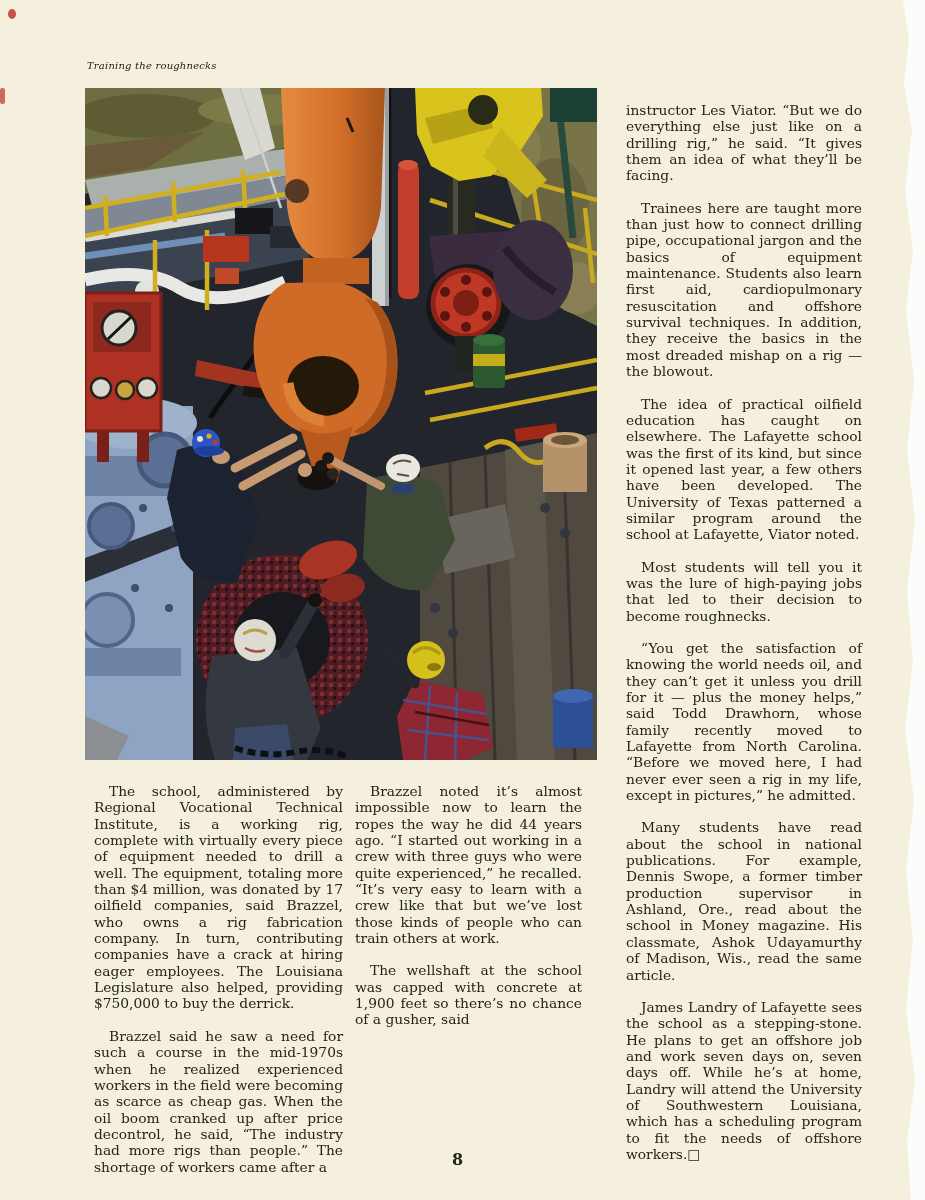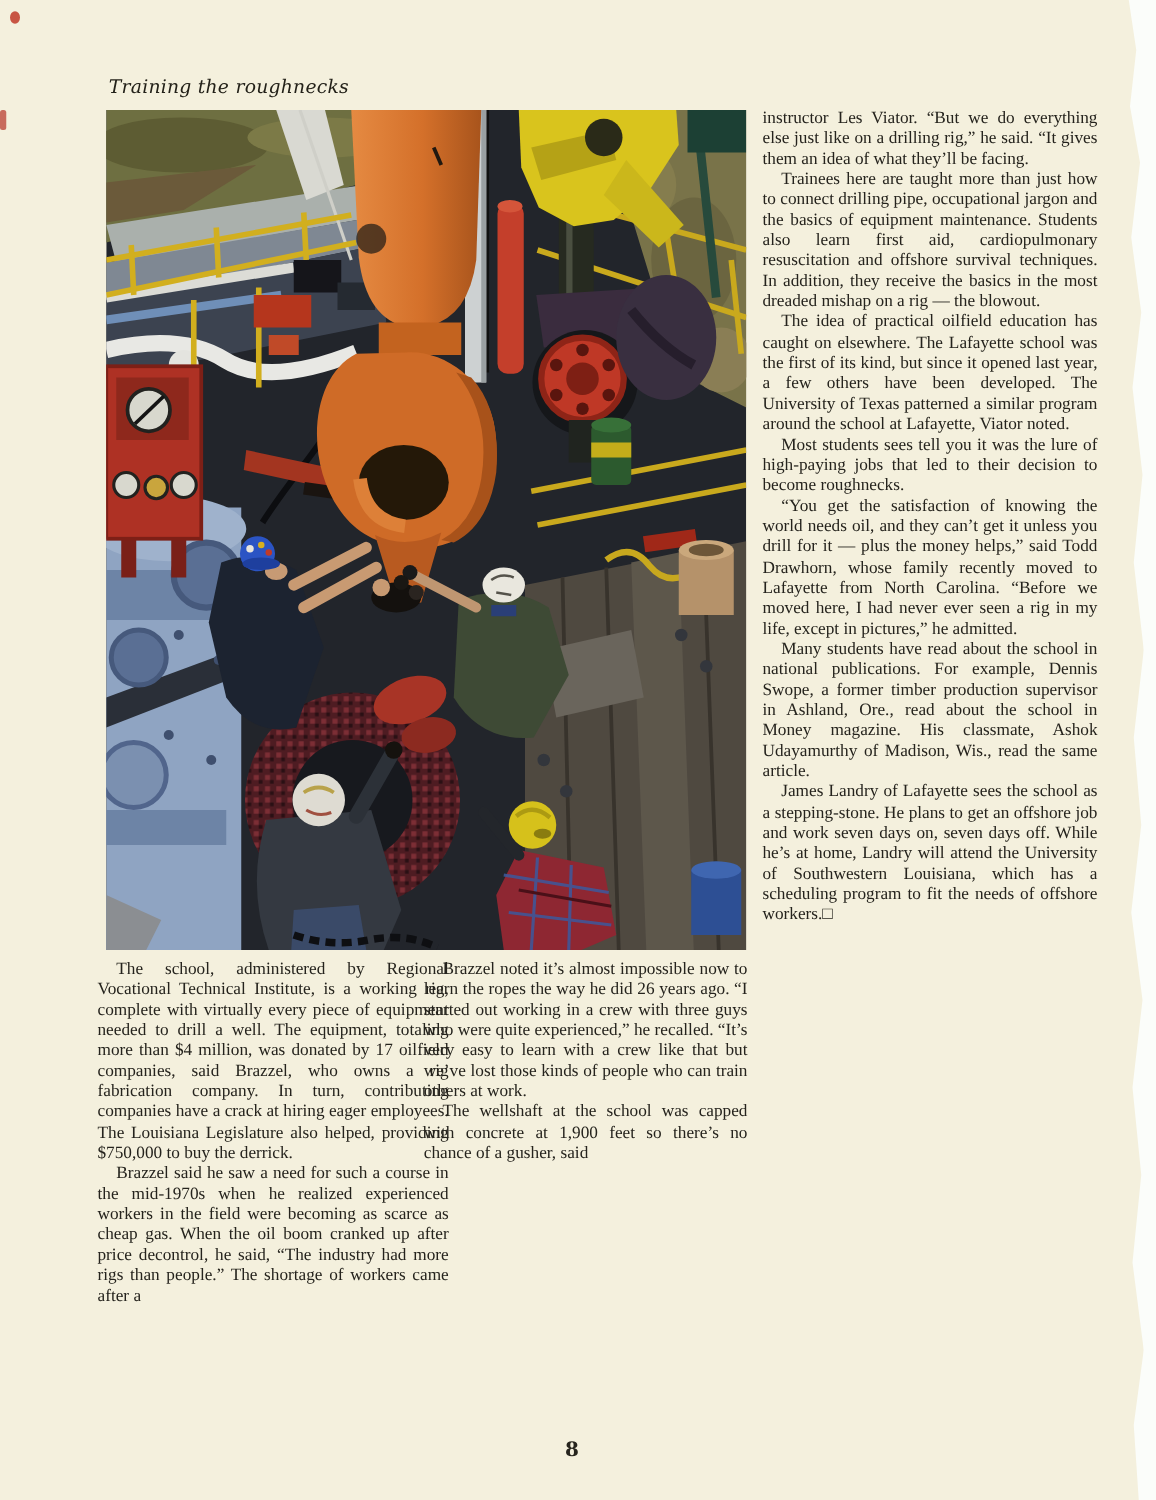--- a/index.html
+++ b/index.html
@@ -8,28 +8,28 @@
     background:#fbfdfa;
     font-family:"DejaVu Serif","Liberation Serif",serif;
     overflow:hidden;
   }
   .page{
     position:absolute;inset:0;background:#f4f0dd;
     clip-path:polygon(0 0,903px 0,909px 40px,904px 85px,912px 130px,905px 190px,913px 250px,906px 310px,914px 380px,907px 450px,915px 520px,907px 590px,913px 660px,905px 730px,914px 800px,906px 870px,913px 940px,906px 1010px,915px 1080px,907px 1140px,911px 1200px,0 1200px);
   }
   .kicker{
     position:absolute;left:87px;top:60px;
-    font-style:italic;font-size:15px;color:#232119;letter-spacing:.2px;
+    font-style:italic;font-size:10px;color:#232119;letter-spacing:.2px;
   }
   .photo{
     position:absolute;left:85px;top:88px;width:512px;height:672px;
   }
   .photo svg{display:block;width:512px;height:672px;}
   .col{position:absolute;color:#25231d;}
-  .col p{margin:0;font-size:13.8px;line-height:16.35px;text-align:justify;font-family:Liberation Serif, serif;}
+  .col p{margin:16px;font-size:13.8px;line-height:16.35px;text-align:justify;}
   .col p.indent{text-indent:15px;}
   .col-right{left:610px;top:86px;width:268px;}
   .col-left{left:78px;top:767px;width:281px;}
   .col-mid{left:339px;top:767px;width:259px;}
   .page-num{
     position:absolute;left:85px;top:1150px;width:745px;
     text-align:center;font-size:16px;font-weight:bold;color:#26241d;
   }
   .artifact{position:absolute;border-radius:50%;}
   .a1{left:8px;top:9px;width:8px;height:10px;background:#c03a28;opacity:.85;}
@@ -260,28 +260,28 @@
       <circle cx="248" cy="386" r="6" fill="#2a2420"></circle>
 
       <path d="M150,660 q30,10 60,4 q30,-6 55,6" stroke="#0e0f12" stroke-width="6" stroke-dasharray="8,5" fill="none"></path>
     </svg>
   </div>
 
   <div class="col col-right">
       <p class="">instructor Les Viator. “But we do everything else just like on a drilling rig,” he said. “It gives them an idea of what they’ll be facing.</p>
       <p class="indent">Trainees here are taught more than just how to connect drilling pipe, occupational jargon and the basics of equipment maintenance. Students also learn first aid, cardiopulmonary resuscitation and offshore survival techniques. In addition, they receive the basics in the most dreaded mishap on a rig — the blowout.</p>
       <p class="indent">The idea of practical oilfield education has caught on elsewhere. The Lafayette school was the first of its kind, but since it opened last year, a few others have been developed. The University of Texas patterned a similar program around the school at Lafayette, Viator noted.</p>
-      <p class="indent">Most students sees tell you it was the lure of high-paying jobs that led to their decision to become roughnecks.</p>
+      <p class="indent">Most students will tell you it was the lure of high-paying jobs that led to their decision to become roughnecks.</p>
       <p class="indent">“You get the satisfaction of knowing the world needs oil, and they can’t get it unless you drill for it — plus the money helps,” said Todd Drawhorn, whose family recently moved to Lafayette from North Carolina. “Before we moved here, I had never ever seen a rig in my life, except in pictures,” he admitted.</p>
       <p class="indent">Many students have read about the school in national publications. For example, Dennis Swope, a former timber production supervisor in Ashland, Ore., read about the school in Money magazine. His classmate, Ashok Udayamurthy of Madison, Wis., read the same article.</p>
       <p class="indent">James Landry of Lafayette sees the school as a stepping-stone. He plans to get an offshore job and work seven days on, seven days off. While he’s at home, Landry will attend the University of Southwestern Louisiana, which has a scheduling program to fit the needs of offshore workers.□</p>
     </div>
   <div class="col col-left">
       <p class="indent">The school, administered by Regional Vocational Technical Institute, is a working rig, complete with virtually every piece of equipment needed to drill a well. The equipment, totaling more than $4 million, was donated by 17 oilfield companies, said Brazzel, who owns a rig fabrication company. In turn, contributing companies have a crack at hiring eager employees. The Louisiana Legislature also helped, providing $750,000 to buy the derrick.</p>
       <p class="indent">Brazzel said he saw a need for such a course in the mid-1970s when he realized experienced workers in the field were becoming as scarce as cheap gas. When the oil boom cranked up after price decontrol, he said, “The industry had more rigs than people.” The shortage of workers came after a</p>
     </div>
   <div class="col col-mid">
-      <p class="indent">Brazzel noted it’s almost impossible now to learn the ropes the way he did 26 years ago. “I started out working in a crew with three guys who were quite experienced,” he recalled. “It’s very easy to learn with a crew like that but we’ve lost those kinds of people who can train others at work.</p>
+      <p class="indent">Brazzel noted it’s almost impossible now to learn the ropes the way he did 44 years ago. “I started out working in a crew with three guys who were quite experienced,” he recalled. “It’s very easy to learn with a crew like that but we’ve lost those kinds of people who can train others at work.</p>
       <p class="indent">The wellshaft at the school was capped with concrete at 1,900 feet so there’s no chance of a gusher, said</p>
     </div>
 
   <div class="page-num">8</div>
 </div>
 
 </body></html>

